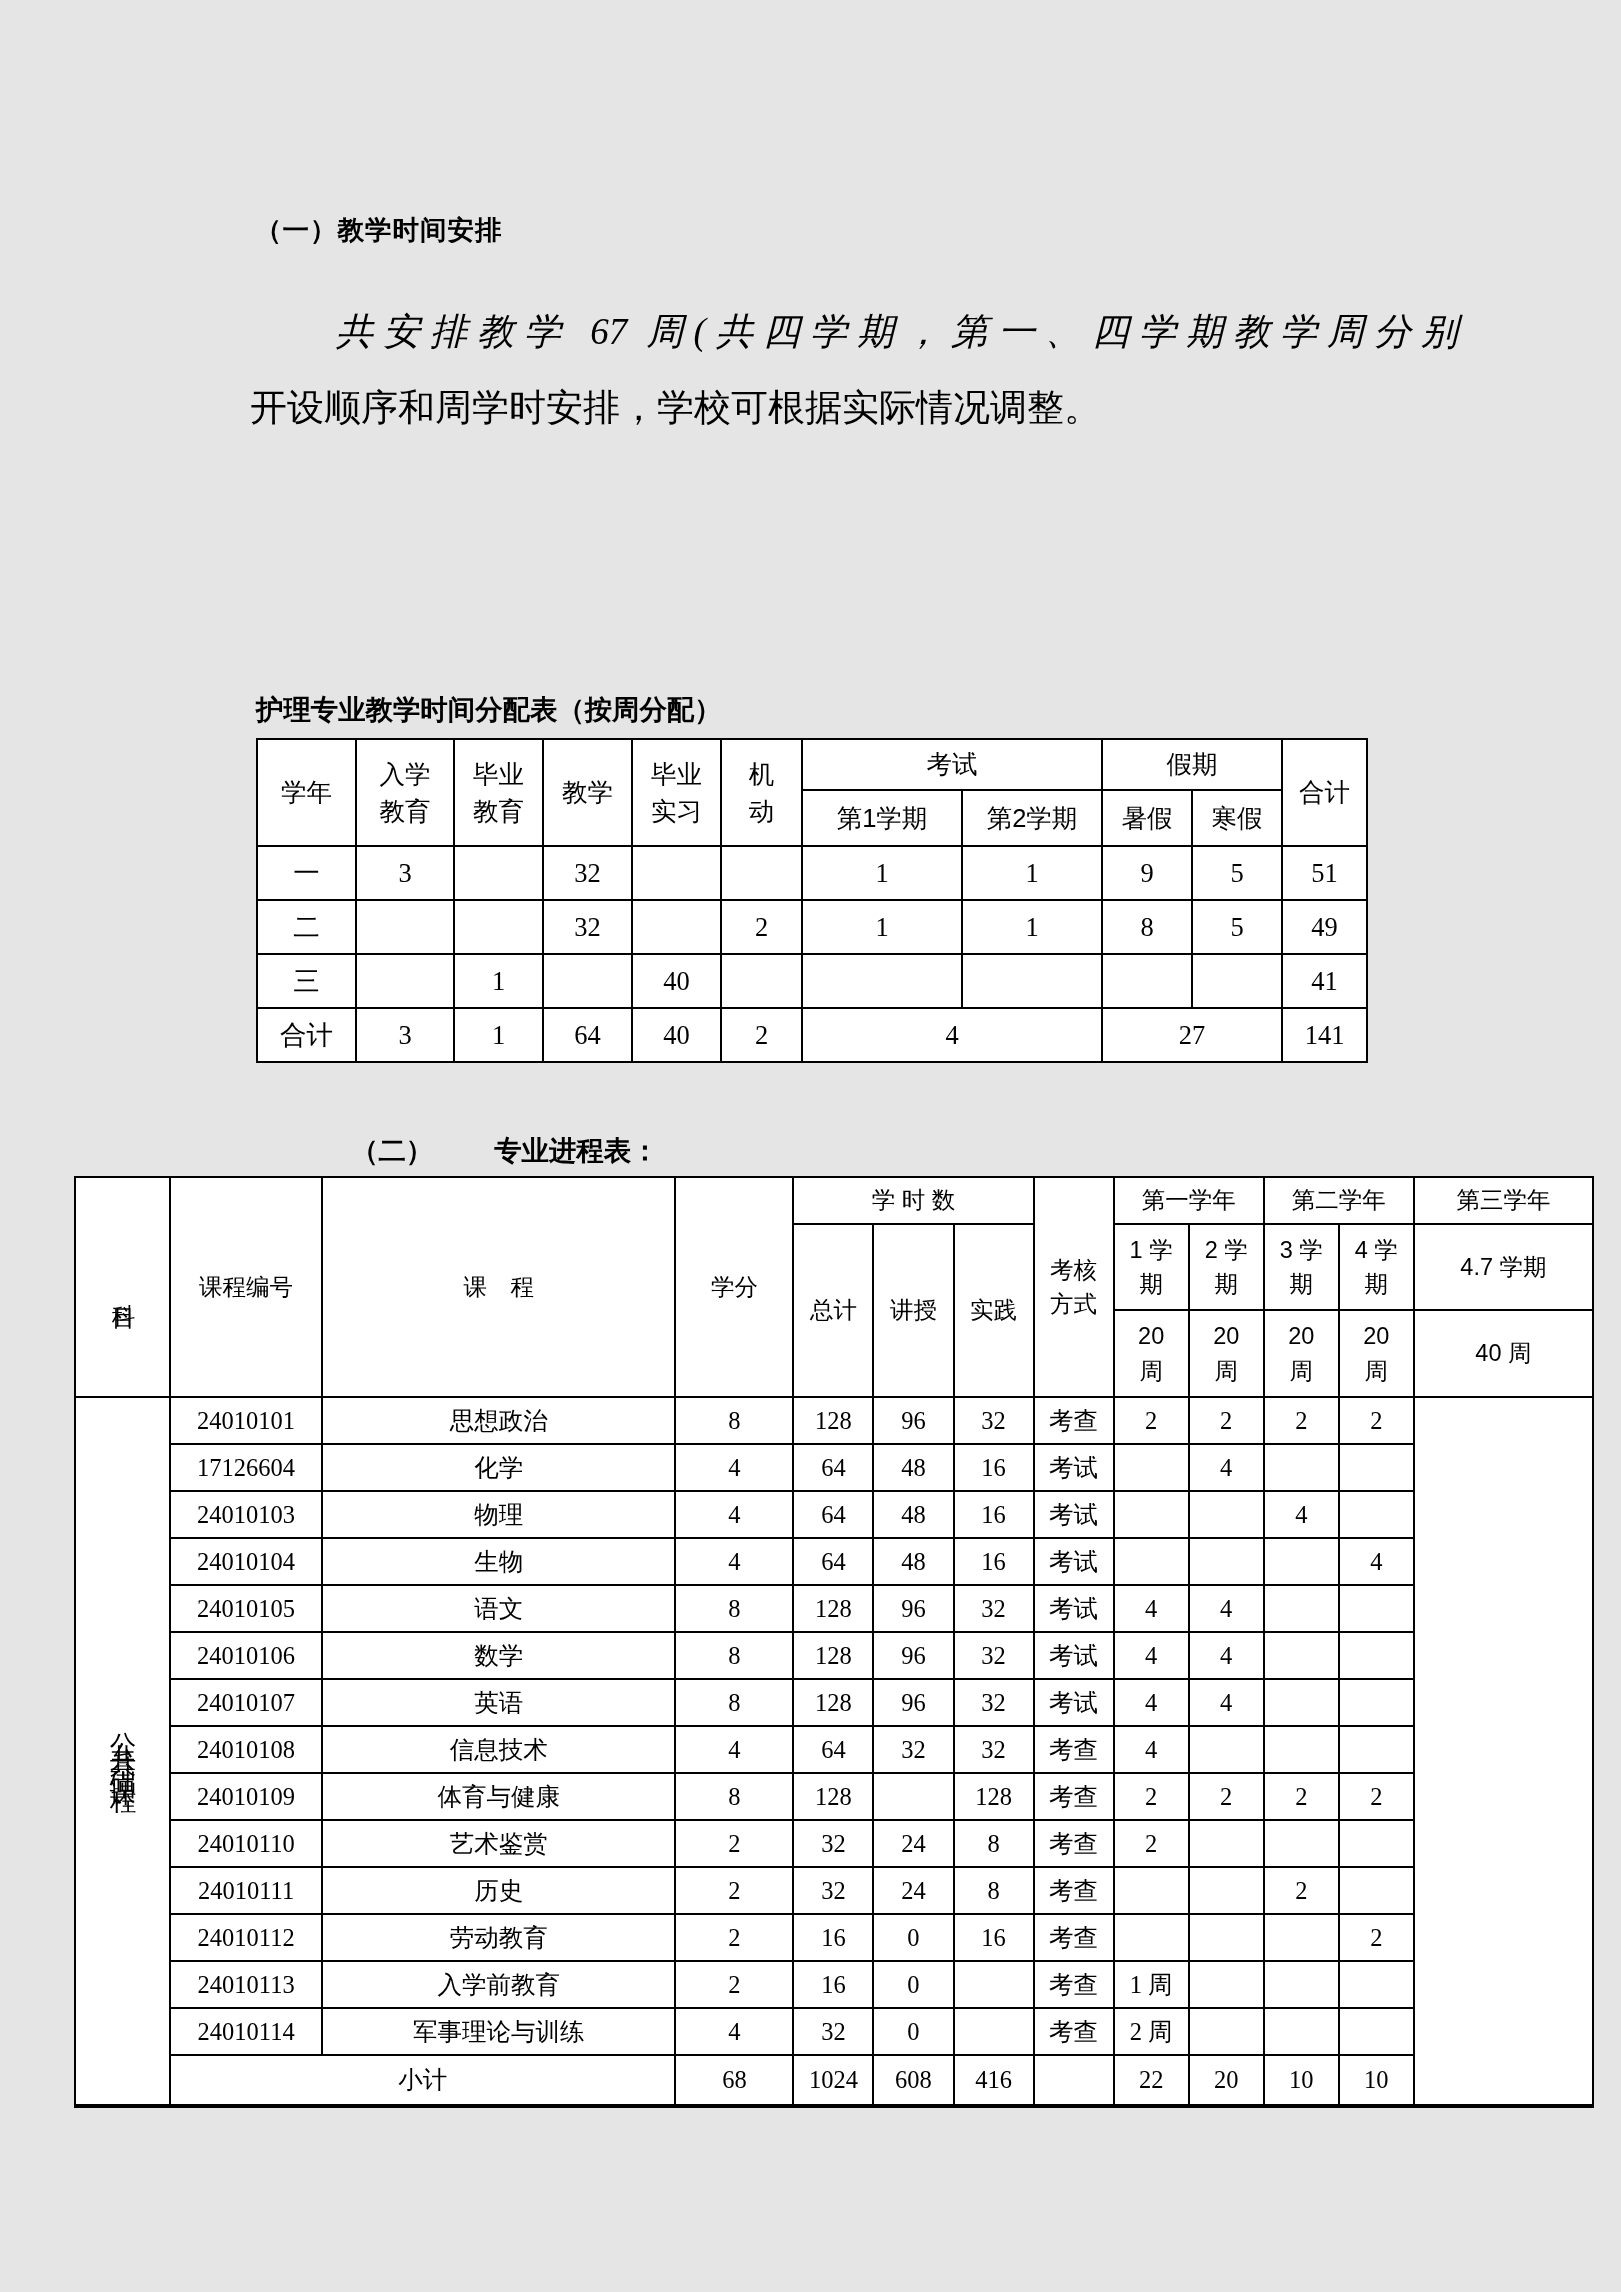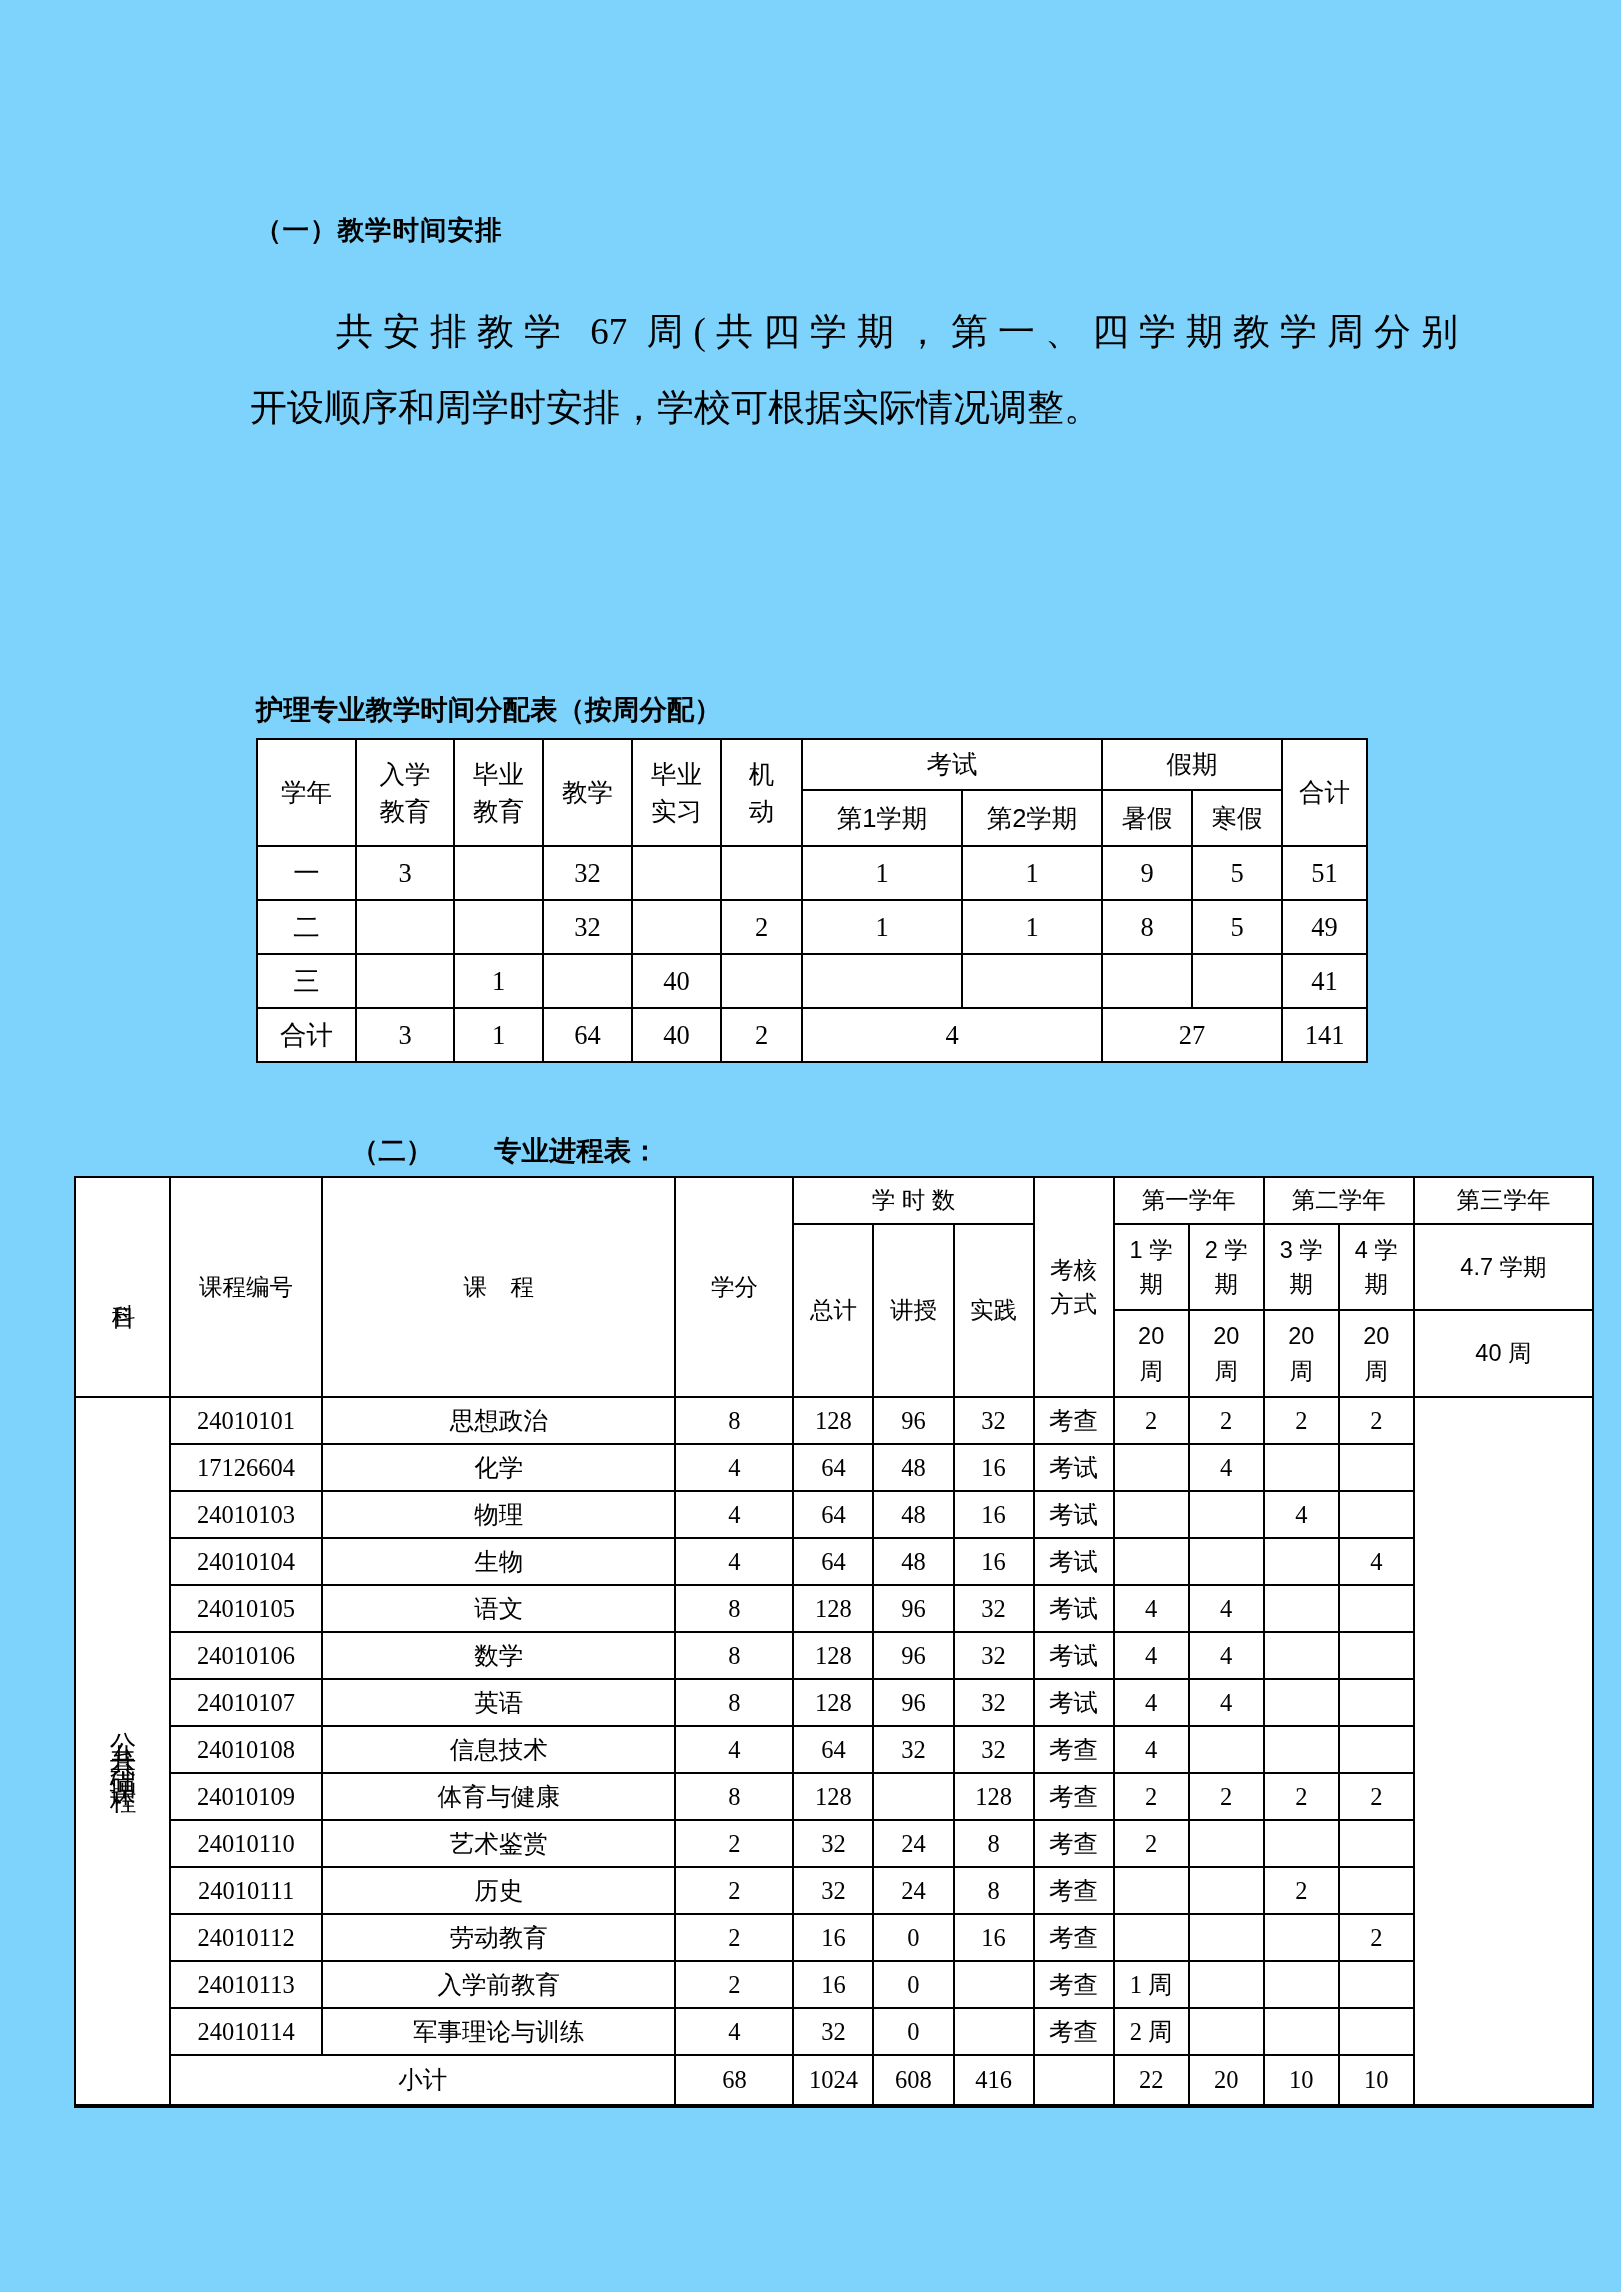--- a/index.html
+++ b/index.html
@@ -1,24 +1,24 @@
 <!DOCTYPE html>
 <html><head>
 <meta charset="utf-8">
 <style>
   html,body{margin:0;padding:0;background:#ffffff;}
-  .page{position:relative;width:1621px;height:2293px;background:#7dd3fc;color:#000;overflow:hidden;
+  .page{position:relative;width:1621px;height:2293px;background:#e5e5e5;color:#000;overflow:hidden;
         font-family:"Liberation Serif","DejaVu Serif",serif;}
 
   
   .h1{position:absolute;left:255px;top:212px;font-family:"Liberation Sans","DejaVu Sans",sans-serif;
       font-weight:bold;font-size:26.5px;letter-spacing:1px;white-space:nowrap;}
   .para{position:absolute;left:250px;top:294px;width:1208px;font-size:37px;}
   .pl{height:76px;line-height:76px;white-space:nowrap;}
-  .just{white-space:normal;text-align:justify;text-align-last:justify;}
+  .just{white-space:normal;text-align:justify;text-align-last:justify;font-style:italic;}
   .pl1{text-indent:86px;}
 
   .t1-title{position:absolute;left:256px;top:692px;width:1111px;text-align:left;
       font-family:"Liberation Sans","DejaVu Sans",sans-serif;font-weight:bold;font-size:27.4px;}
 
   .sec2{position:absolute;left:351px;top:1133px;display:flex;gap:61px;
       font-family:"Liberation Sans","DejaVu Sans",sans-serif;font-weight:bold;font-size:27.4px;}
 
   
   table.doc{border-collapse:collapse;table-layout:fixed;position:absolute;background:#fff;}

